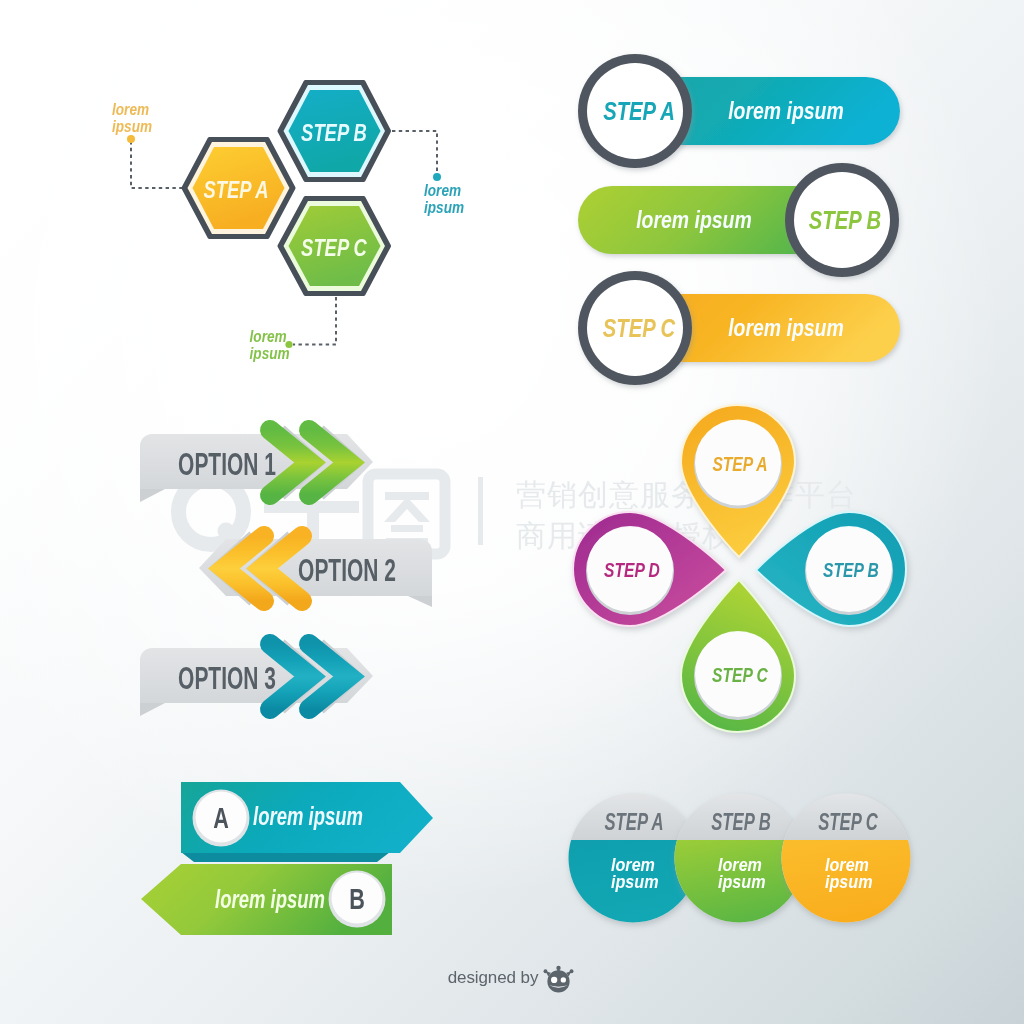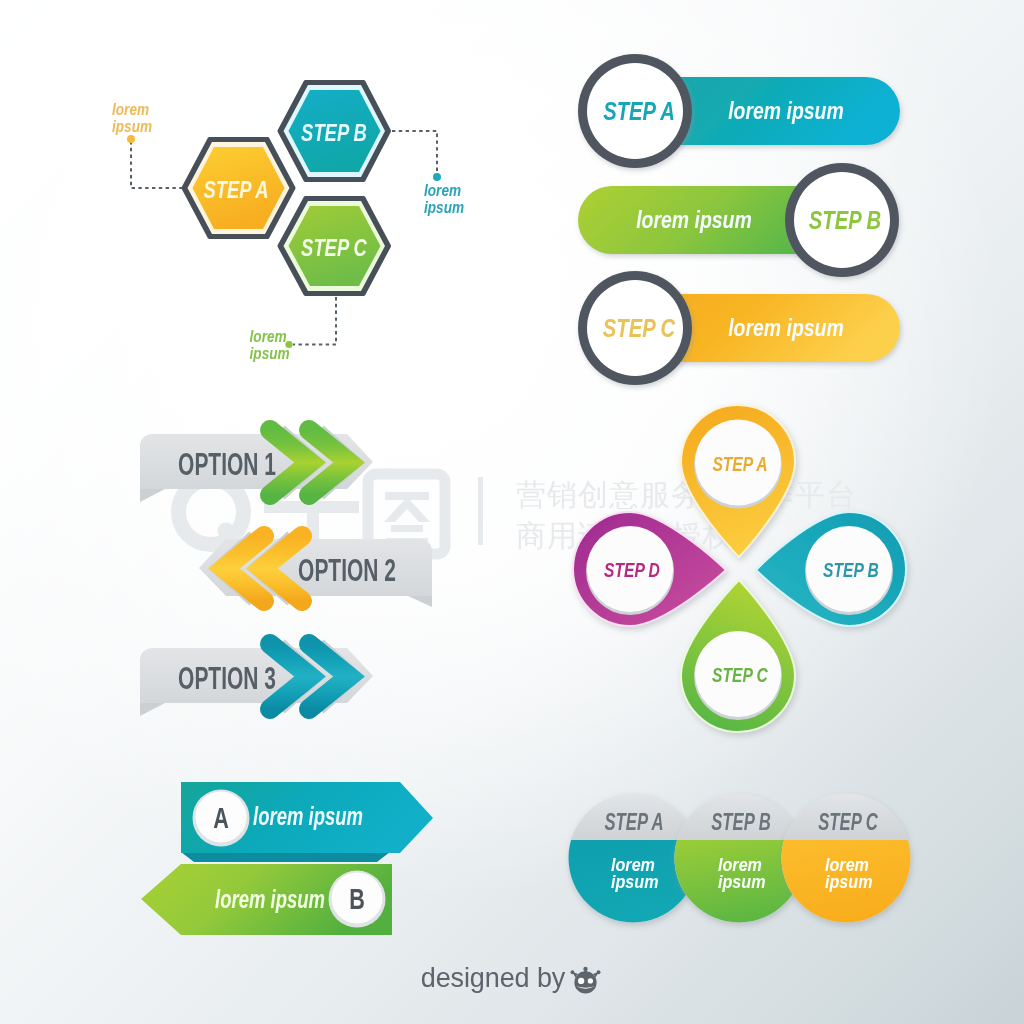--- a/index.html
+++ b/index.html
@@ -72,21 +72,21 @@
   .ct-b{left:741px;top:822px;}
   .ct-c{left:848px;top:822px;}
   .circ-body{position:absolute;font-style:italic;font-weight:bold;font-size:19px;color:#fbffff;
     line-height:16.5px;transform:scaleX(0.85);transform-origin:left top;text-align:left;white-space:nowrap;}
   .cb-a{left:611px;top:857px;}
   .cb-b{left:718px;top:857px;}
   .cb-c{left:825px;top:857px;}
 
   
   .footer{position:absolute;left:0;right:0;top:963px;display:flex;justify-content:center;align-items:center;
-    color:#5c646c;font-size:27px;font-weight:normal;letter-spacing:-0.1px;text-align:center;}
+    color:#5c646c;font-size:17px;font-weight:normal;letter-spacing:-0.1px;text-align:center;}
   .foot-icon{display:inline-flex;align-items:center;margin:2px 2px 0 5px;}
 </style>
 </head>
 <body>
 
 <div id="stage">
 
   <svg class="layer">
     <g fill="#e7eaec">
       <circle cx="211" cy="512" r="32.5" fill="none" stroke="#e7eaec" stroke-width="15"></circle>

